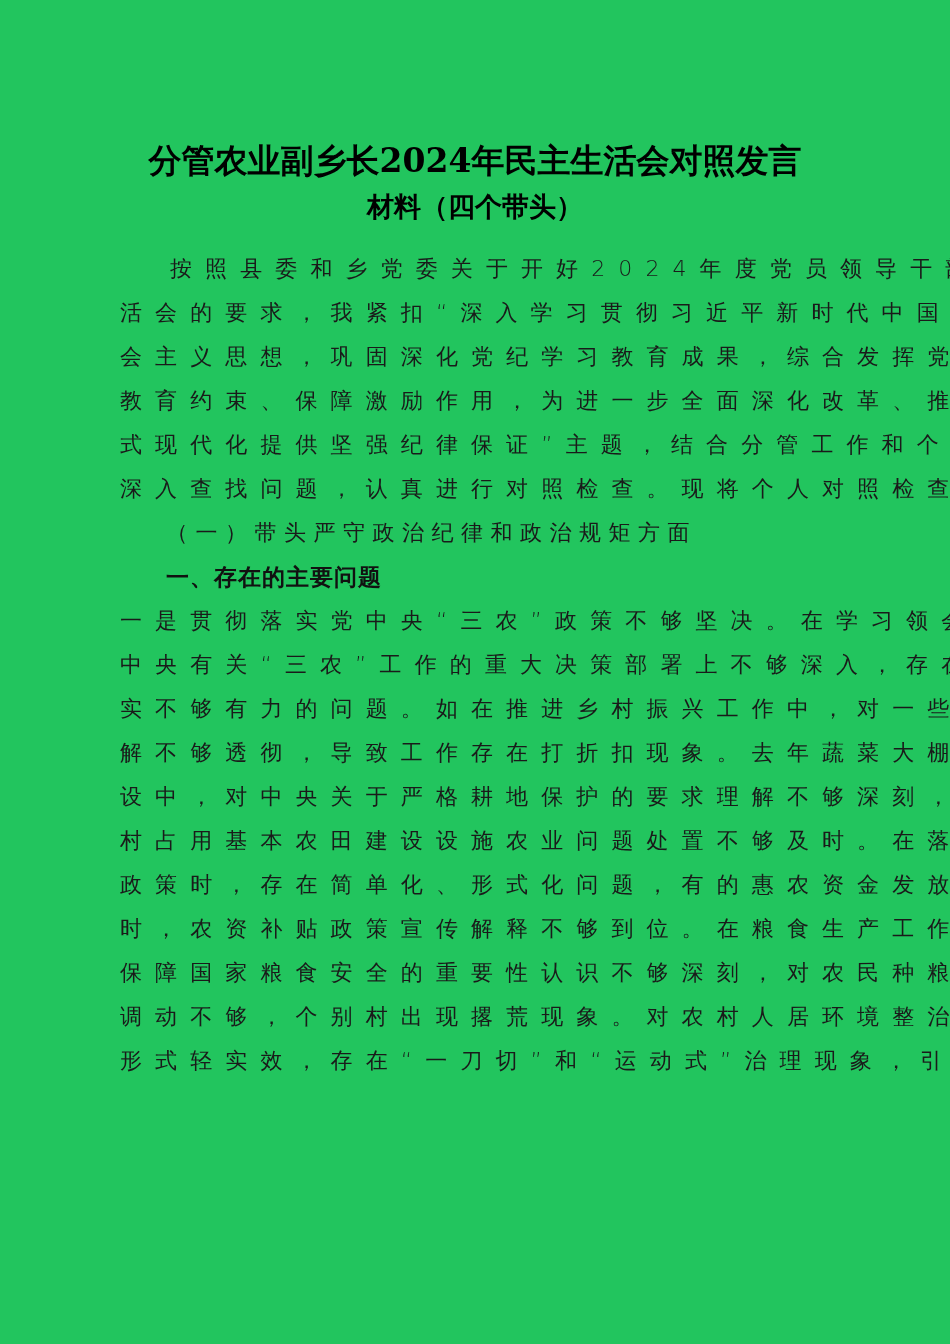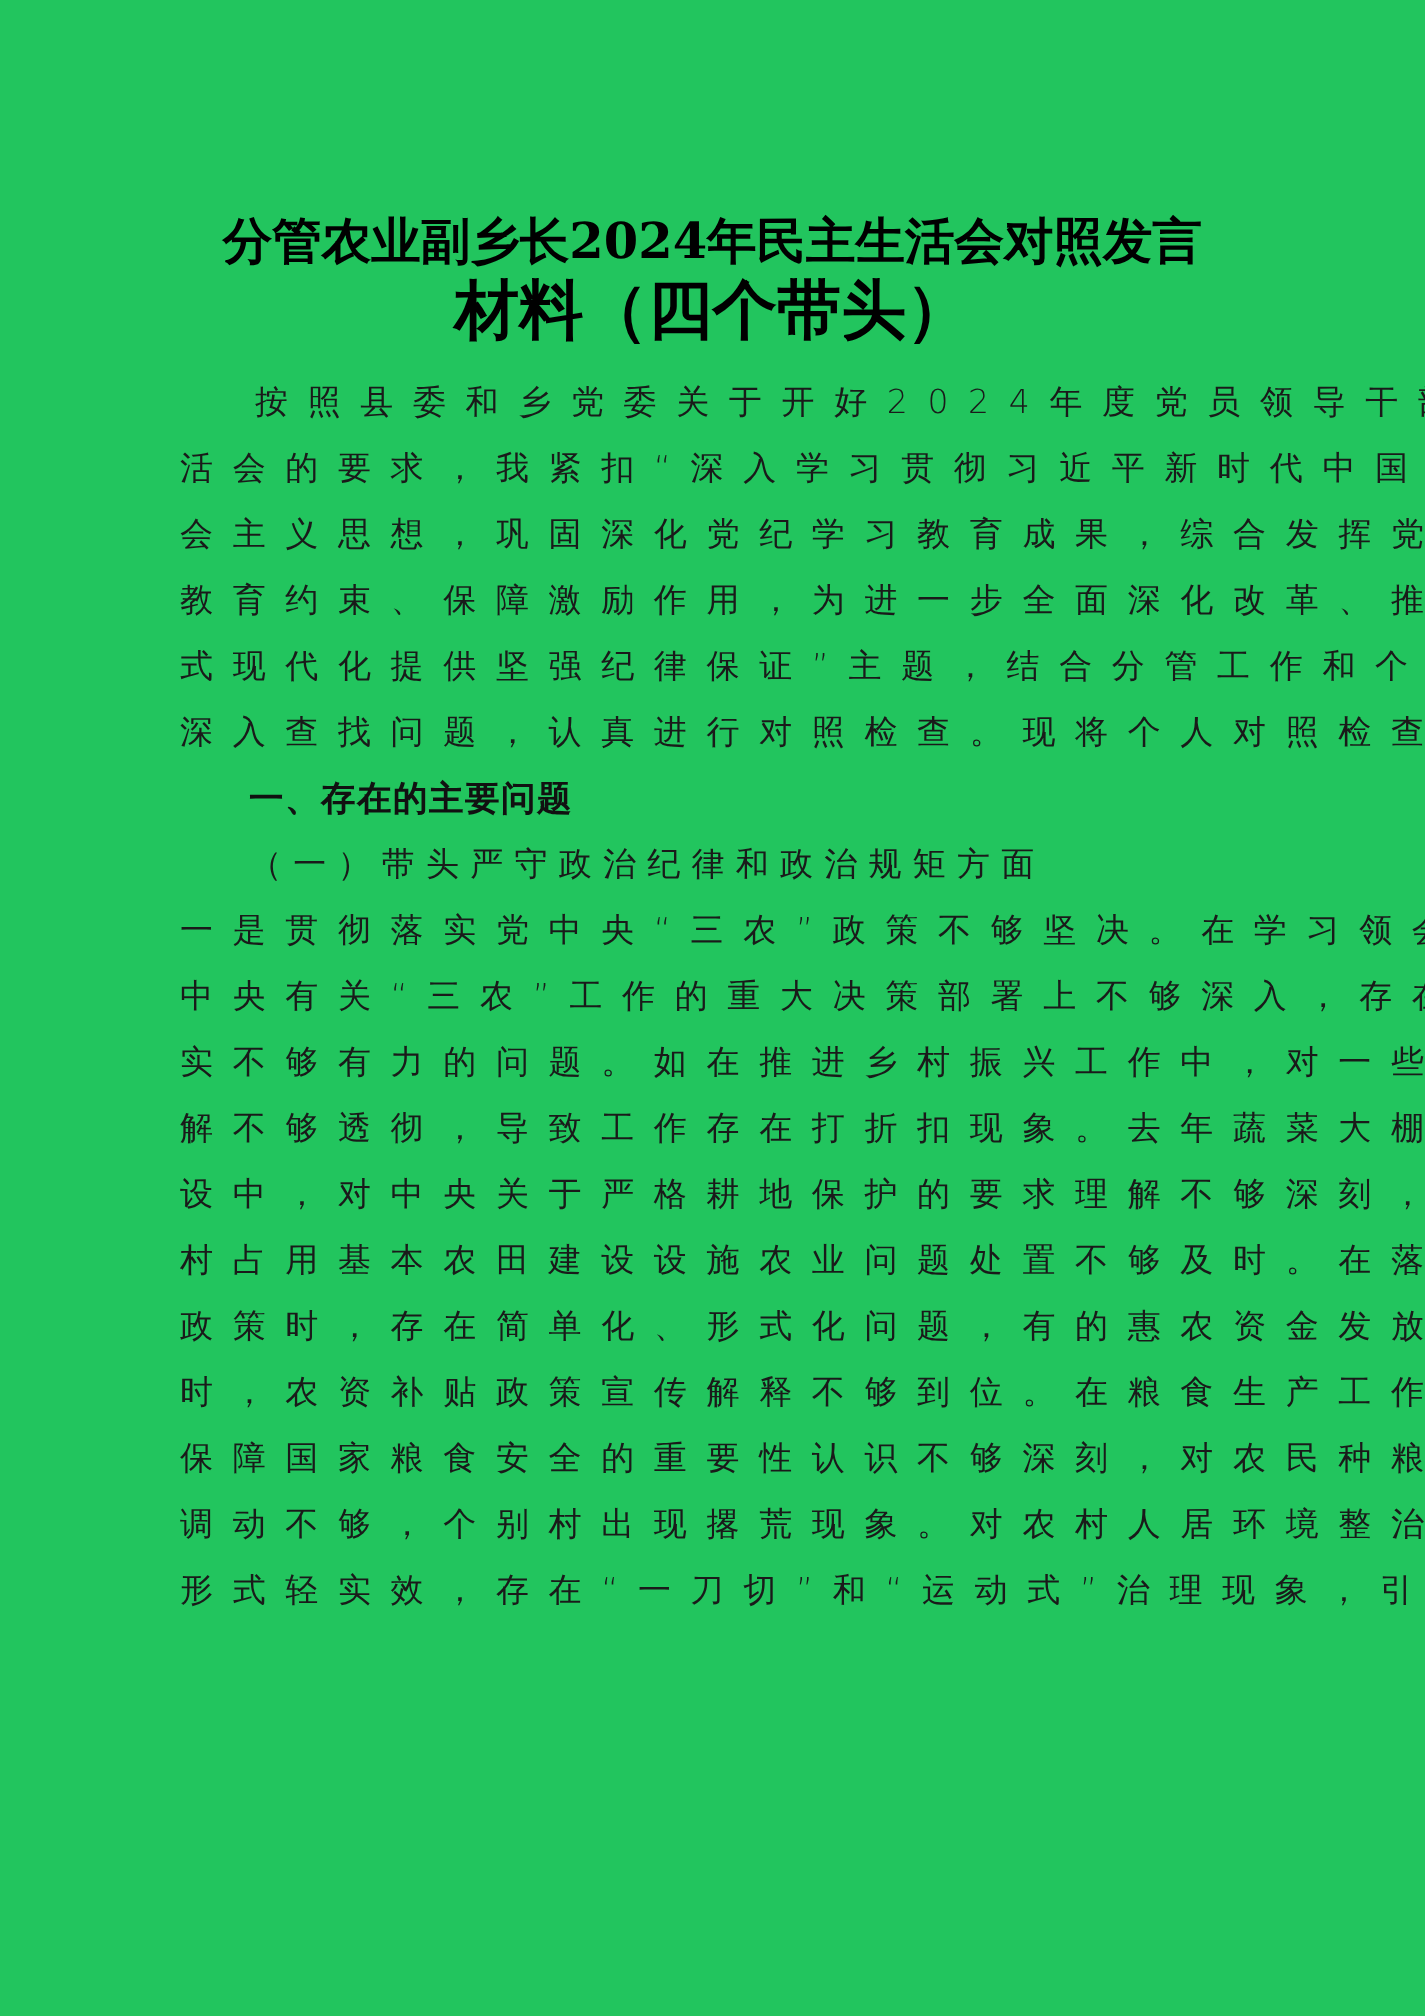--- a/index.html
+++ b/index.html
@@ -67,35 +67,35 @@
       letter-spacing: 7.5px;
     }
   </style>
 </head>
 <body>
 
 <div class="page">
 
   <div class="title">
     <span class="line title-line" style="font-size:33px;height:46px;line-height:46px;letter-spacing:0;font-family:'DejaVu Serif','Liberation Serif',serif;font-weight:bold;color:#000;">分管农业副乡长2024年民主生活会对照发言</span>
-    <span class="line title-line" style="font-size:43px;height:46px;line-height:46px;letter-spacing:0;font-family:'DejaVu Serif','Liberation Serif',serif;font-weight:bold;color:#000;">材料（四个带头）</span>
+    <span class="line title-line" style="font-size:27px;height:46px;line-height:46px;letter-spacing:0;font-family:'DejaVu Serif','Liberation Serif',serif;font-weight:bold;color:#000;">材料（四个带头）</span>
   </div>
 
   <div class="body">
     <div>
       <span class="line indent">按照县委和乡党委关于开好2024年度党员领导干部民主生</span>
       <span class="line">活会的要求，我紧扣“深入学习贯彻习近平新时代中国特色社</span>
       <span class="line">会主义思想，巩固深化党纪学习教育成果，综合发挥党的纪律</span>
       <span class="line">教育约束、保障激励作用，为进一步全面深化改革、推进中国</span>
       <span class="line">式现代化提供坚强纪律保证”主题，结合分管工作和个人实际，</span>
       <span class="line">深入查找问题，认真进行对照检查。现将个人对照检查情况汇</span>
     </div>
 
+    <span class="line h2">（一）带头严守政治纪律和政治规矩方面</span>
     <span class="line h1">一、存在的主要问题</span>
-    <span class="line h2">（一）带头严守政治纪律和政治规矩方面</span>
 
     <div>
       <span class="line">一是贯彻落实党中央“三农”政策不够坚决。在学习领会</span>
       <span class="line">中央有关“三农”工作的重大决策部署上不够深入，存在抓落</span>
       <span class="line">实不够有力的问题。如在推进乡村振兴工作中，对一些政策理</span>
       <span class="line">解不够透彻，导致工作存在打折扣现象。去年蔬菜大棚项目建</span>
       <span class="line">设中，对中央关于严格耕地保护的要求理解不够深刻，对个别</span>
       <span class="line">村占用基本农田建设设施农业问题处置不够及时。在落实惠农</span>
       <span class="line">政策时，存在简单化、形式化问题，有的惠农资金发放不够及</span>
       <span class="line">时，农资补贴政策宣传解释不够到位。在粮食生产工作中，对</span>

